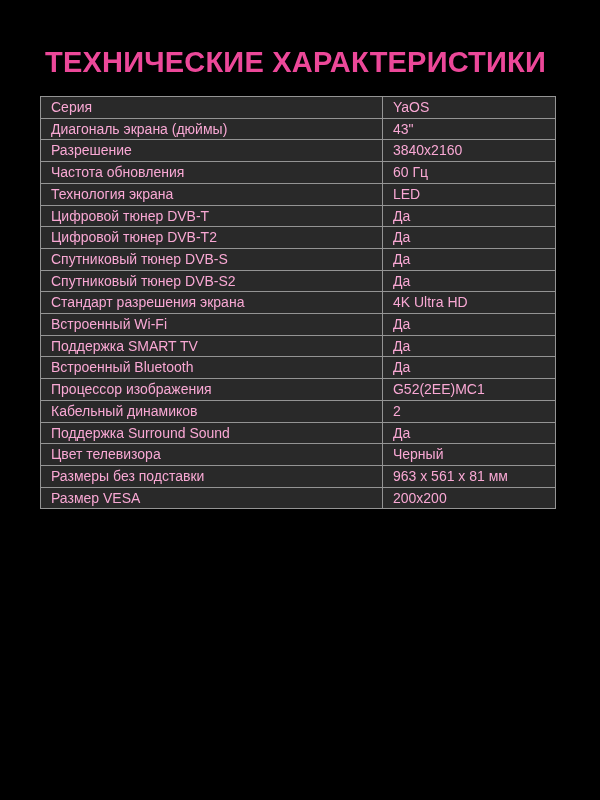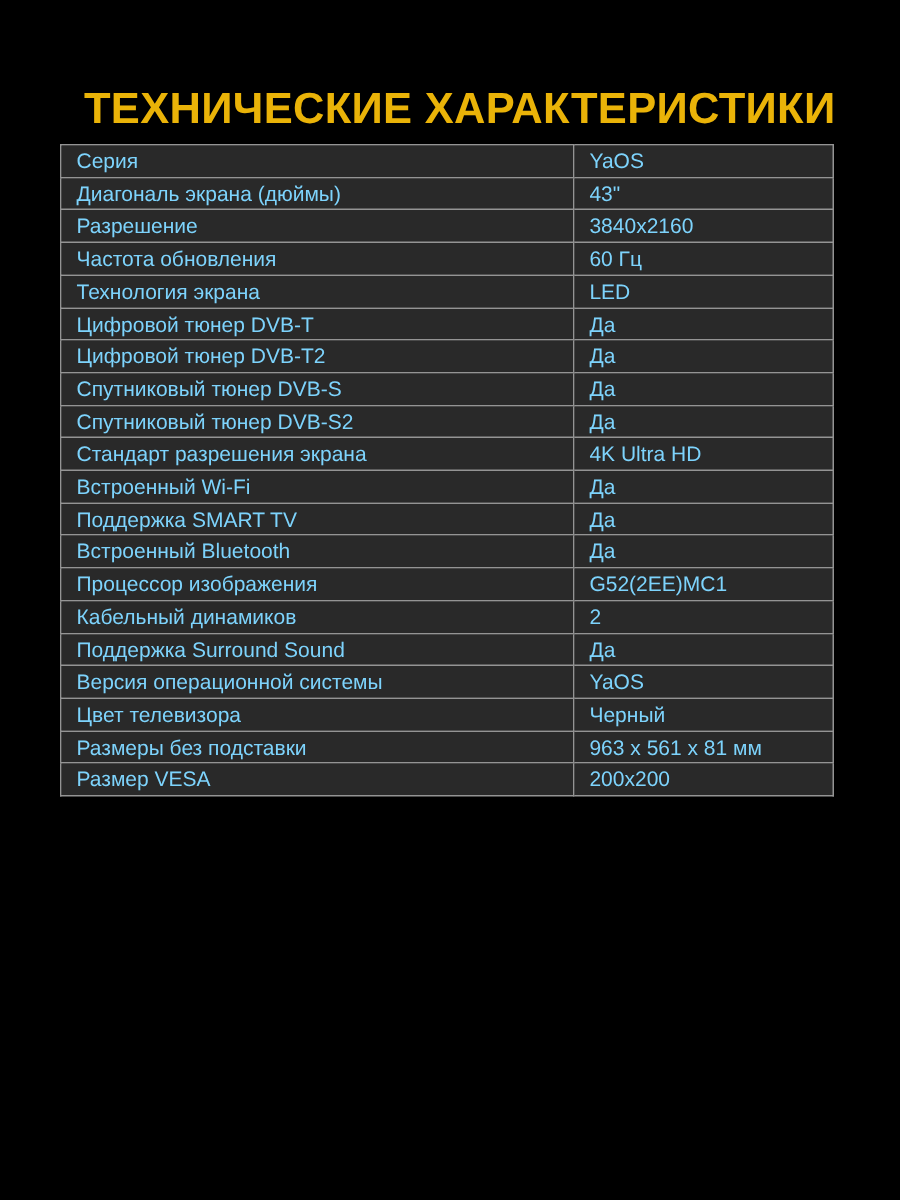--- a/index.html
+++ b/index.html
@@ -11,39 +11,39 @@
     overflow: hidden;
   }
   .page {
     position: relative;
     width: 600px; height: 800px;
     background: #000000;
   }
   .page-title {
     position: absolute;
     left: 44px; top: 46px;
-    margin: 12px;
+    margin: 1px;
     font-size: 29px;
     line-height: 30px;
     font-weight: 700;
     letter-spacing: 0.2px;
-    color: #eab308;
+    color: #ec4899;
     white-space: nowrap;
   }
   table.specs {
     position: absolute;
     left: 40px; top: 96px;
     width: 516px;
     border-collapse: collapse;
     table-layout: fixed;
   }
   table.specs td {
     border: 1px solid #949494;
     background: #292929;
-    color: #7dd3fc;
+    color: #f9a8d4;
     font-size: 14px;
     line-height: 14.7px;
     padding: 3px 8px 3px 10px;
     white-space: nowrap;
     overflow: hidden;
   }
   table.specs td.label-cell { width: 66.4%; }
   table.specs td.value-cell { width: 33.6%; }
 </style>
 </head>
@@ -112,24 +112,20 @@
         </tr>
         <tr>
           <td class="label-cell">Кабельный динамиков</td>
           <td class="value-cell">2</td>
         </tr>
         <tr>
           <td class="label-cell">Поддержка Surround Sound</td>
           <td class="value-cell">Да</td>
         </tr>
         <tr>
-          <td class="label-cell">Версия операционной системы</td>
-          <td class="value-cell">YaOS</td>
-        </tr>
-        <tr>
           <td class="label-cell">Цвет телевизора</td>
           <td class="value-cell">Черный</td>
         </tr>
         <tr>
           <td class="label-cell">Размеры без подставки</td>
           <td class="value-cell">963 x 561 x 81 мм</td>
         </tr>
         <tr>
           <td class="label-cell">Размер VESA</td>
           <td class="value-cell">200x200</td>

